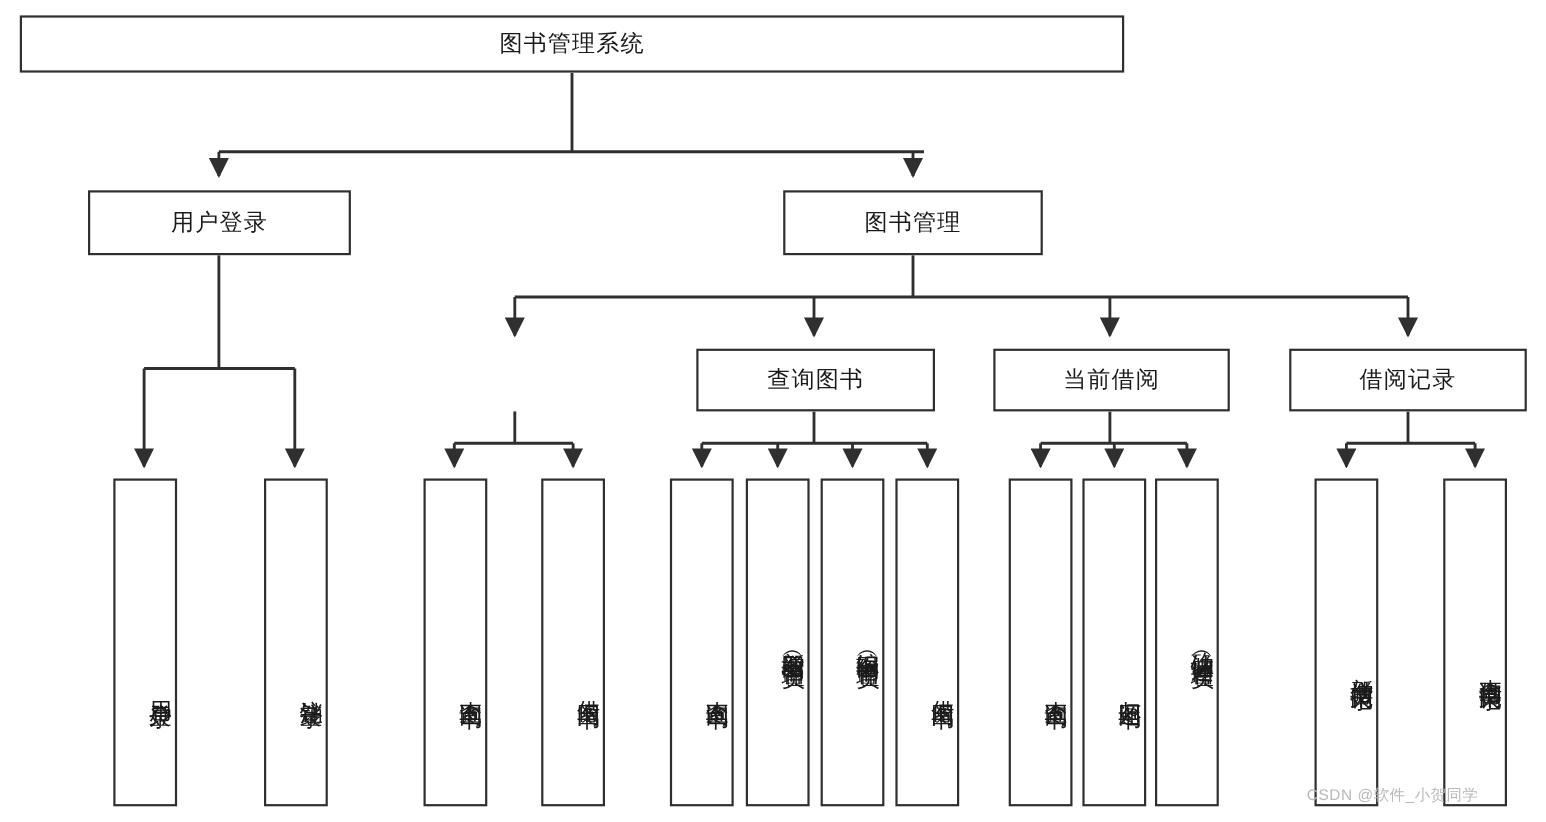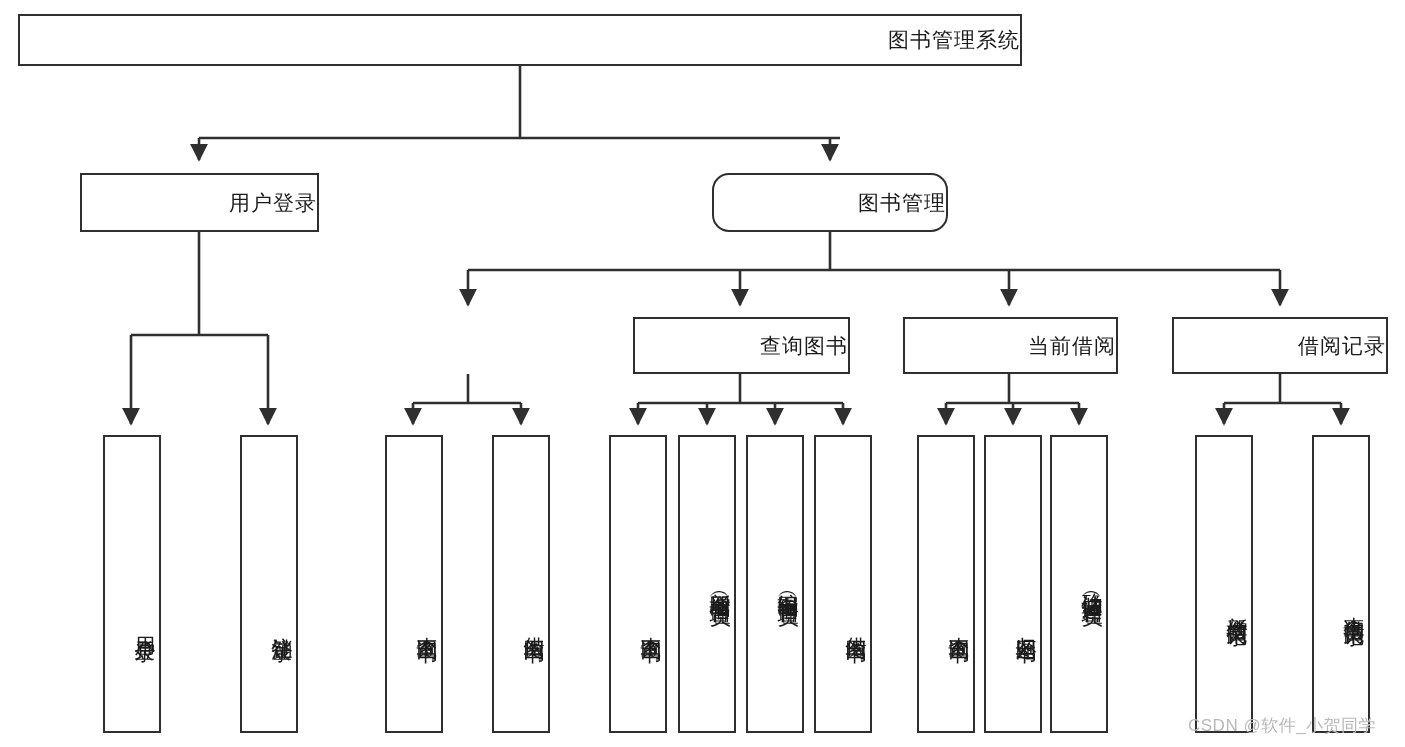--- a/index.html
+++ b/index.html
@@ -28,38 +28,37 @@
     display: flex;
     align-items: center;
     justify-content: center;
     color: #1b1b1b;
     z-index: 2;
   }
   .node.h {
     font-size: 21px;
     line-height: 1.2;
     letter-spacing: 1px;
-    justify-content: flex-end;
   }
   .node.v {
     writing-mode: vertical-rl;
     text-orientation: upright;
     font-size: 21px;
     letter-spacing: 2px;
     align-items: flex-start;
     justify-content: center;
     padding-top: 6px;
   }
   .node.v.topstart { padding-top: 2px; }
   .node-label { display: block; }
   .watermark {
     position: absolute;
     left: 1188px;
     top: 714px;
-    font-size: 17px;
+    font-size: 14px;
     color: #b9b9b9;
     letter-spacing: 0.5px;
     z-index: 5;
     white-space: nowrap;
   }
 </style>
 </head>
 <body>
 
 <div id="stage">
@@ -115,21 +114,21 @@
   </svg>
 
   <div class="node h" style="left:18px; top:14px; width:1004px; height:52px;">
     <span class="node-label">图书管理系统</span>
   </div>
 
   <div class="node h" style="left:80px; top:173px; width:239px; height:59px;">
     <span class="node-label">用户登录</span>
   </div>
 
-  <div class="node h" style="left:712px; top:173px; width:236px; height:59px;border-radius:17px;">
+  <div class="node h" style="left:712px; top:173px; width:236px; height:59px;">
     <span class="node-label">图书管理</span>
   </div>
 
 
   <div class="node h" style="left:633px; top:317px; width:217px; height:57px;">
     <span class="node-label">查询图书</span>
   </div>
 
   <div class="node h" style="left:903px; top:317px; width:215px; height:57px;">
     <span class="node-label">当前借阅</span>

